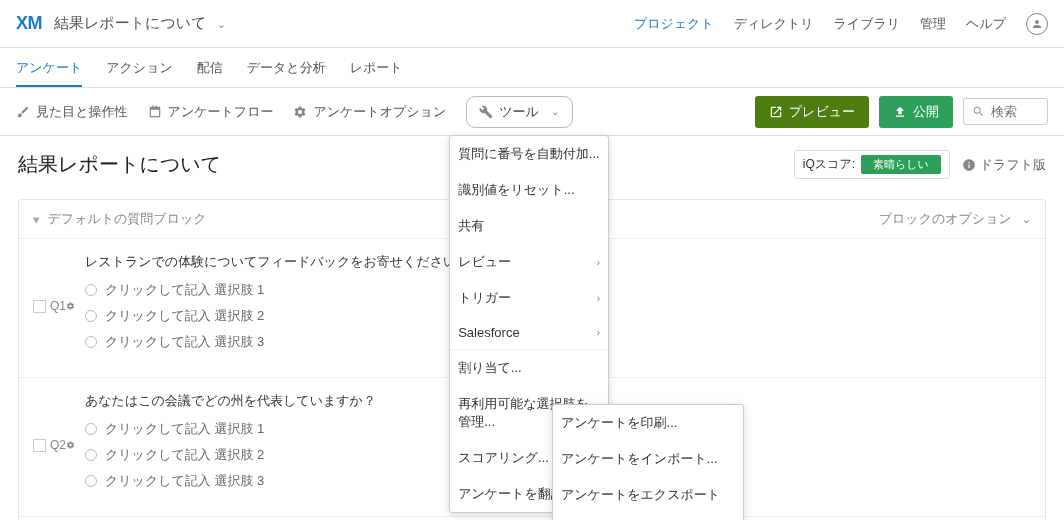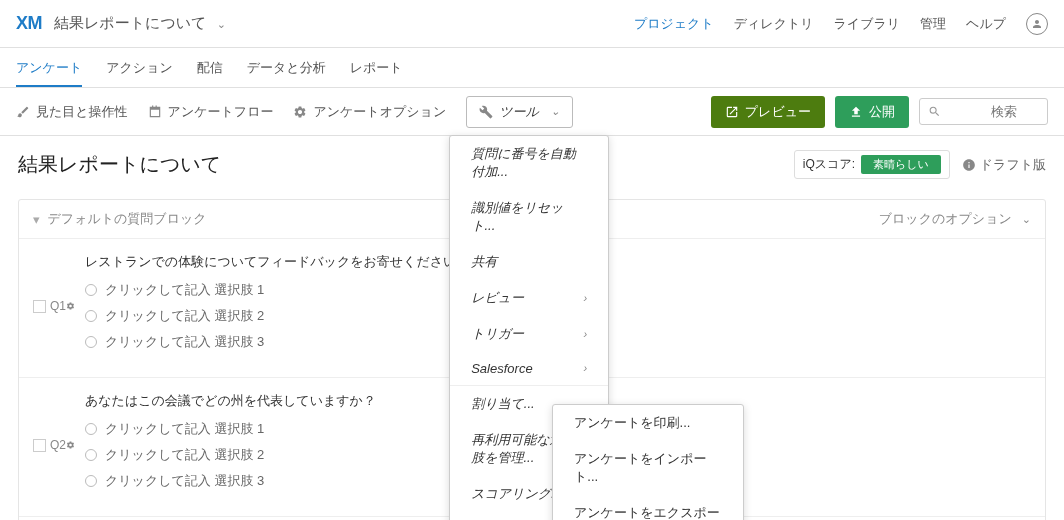--- a/index.html
+++ b/index.html
@@ -12,27 +12,27 @@
 .header-right .link { color: #555; cursor: pointer; }
 .header-right .link.active { color: #1e7cc7; }
 .avatar { width: 22px; height: 22px; border-radius: 50%; border: 1.5px solid #888; display: flex; align-items: center; justify-content: center; }
 .avatar svg { width: 12px; height: 12px; fill: #888; }
 .tabs { display: flex; gap: 24px; padding: 0 16px; height: 40px; align-items: flex-end; border-bottom: 1px solid #e0e0e0; }
 .tab { padding-bottom: 10px; color: #555; cursor: pointer; font-size: 13px; }
 .tab.active { color: #1e7cc7; border-bottom: 2px solid #1e7cc7; padding-bottom: 8px; }
 .toolbar { display: flex; align-items: center; height: 48px; padding: 0 16px; gap: 20px; border-bottom: 1px solid #e0e0e0; position: relative; }
 .tool-item { display: flex; align-items: center; gap: 6px; color: #555; cursor: pointer; font-size: 13px; }
 .tool-svg { width: 14px; height: 14px; fill: #888; }
-.tool-button { display: flex; align-items: center; gap: 6px; padding: 6px 12px; border: 1px solid #bbb; border-radius: 3px; cursor: pointer; background: #fff; font-size: 13px; color: #333; position: relative; font-style: italic; }
+.tool-button { display: flex; align-items: center; gap: 6px; padding: 6px 12px; border: 1px solid #bbb; border-radius: 9px; cursor: pointer; background: #fff; font-size: 13px; color: #333; position: relative; }
 .toolbar-right { margin-left: auto; display: flex; gap: 10px; align-items: center; }
 .btn { display: flex; align-items: center; gap: 6px; padding: 7px 14px; border-radius: 3px; cursor: pointer; font-size: 13px; color: #fff; border: none; }
 .btn-preview { background: #4d7c0f; }
 .btn-publish { background: #2e9e5b; }
 .search-box { display: flex; align-items: center; border: 1px solid #ccc; border-radius: 3px; padding: 5px 8px; gap: 6px; color: #888; }
-.search-box input { border: none; outline: none; width: 48px; font-size: 13px; margin-left: 44px; }
+.search-box input { border: none; outline: none; width: 48px; font-size: 13px; }
 .content { padding: 14px 18px; }
 .content-head { display: flex; align-items: center; margin-bottom: 20px; }
 .content-title { font-size: 20px; font-weight: 500; color: #222; }
 .content-head-right { margin-left: auto; display: flex; align-items: center; gap: 12px; }
 .iq-badge { display: flex; align-items: center; gap: 6px; border: 1px solid #ddd; border-radius: 3px; padding: 4px 8px; font-size: 12px; }
 .iq-badge .chip { background: #2e9e5b; color: #fff; padding: 2px 12px; border-radius: 2px; font-size: 11px; }
 .draft { display: flex; align-items: center; gap: 4px; color: #666; font-size: 13px; }
 .block { border: 1px solid #e5e5e5; border-radius: 3px; margin-bottom: 10px; }
 .block-head { display: flex; align-items: center; padding: 10px 14px; color: #888; font-size: 13px; border-bottom: 1px solid #eee; }
 .block-head-right { margin-left: auto; display:flex; align-items: center; gap: 4px; cursor: pointer; }
@@ -41,21 +41,21 @@
 .q-left { width: 42px; display: flex; flex-direction: row; align-items: center; gap: 0; }
 .q-num { color: #888; font-size: 12px; display: flex; align-items: center; gap: 4px; }
 .q-check { width: 13px; height: 13px; border: 1px solid #ccc; background: #fff; }
 .q-gear { color: #bbb; }
 .q-body { flex: 1; padding-left: 10px; }
 .q-text { color: #333; font-size: 13px; margin-bottom: 10px; }
 .q-option { display: flex; align-items: center; gap: 8px; color: #666; font-size: 13px; margin-bottom: 8px; }
 .q-option .radio { width: 12px; height: 12px; border: 1.5px solid #bbb; border-radius: 50%; }
 .dropdown { position: absolute; top: 38px; left: -18px; background: #fff; border: 1px solid #ccc; border-radius: 3px; box-shadow: 0 2px 8px rgba(0,0,0,0.15); width: 160px; z-index: 10; }
 .dropdown-sep { border-top: 1px solid #eee; margin: 0; }
-.dd-item { padding: 9px 21px; font-size: 13px; color: #333; display: flex; align-items: center; justify-content: space-between; cursor: pointer; }
+.dd-item { padding: 9px 8px; font-size: 13px; color: #333; display: flex; align-items: center; justify-content: space-between; cursor: pointer; }
 .dd-item .arrow { color: #888; font-size: 11px; }
 .submenu { position: absolute; top: 404px; left: 552px; background: #fff; border: 1px solid #ccc; border-radius: 3px; box-shadow: 0 2px 8px rgba(0,0,0,0.15); width: 192px; z-index: 11; }
 </style>
 </head>
 <body>
 
 <div class="header">
   <span class="logo">XM</span>
   <span class="page-title">
     <span>結果レポートについて</span>

